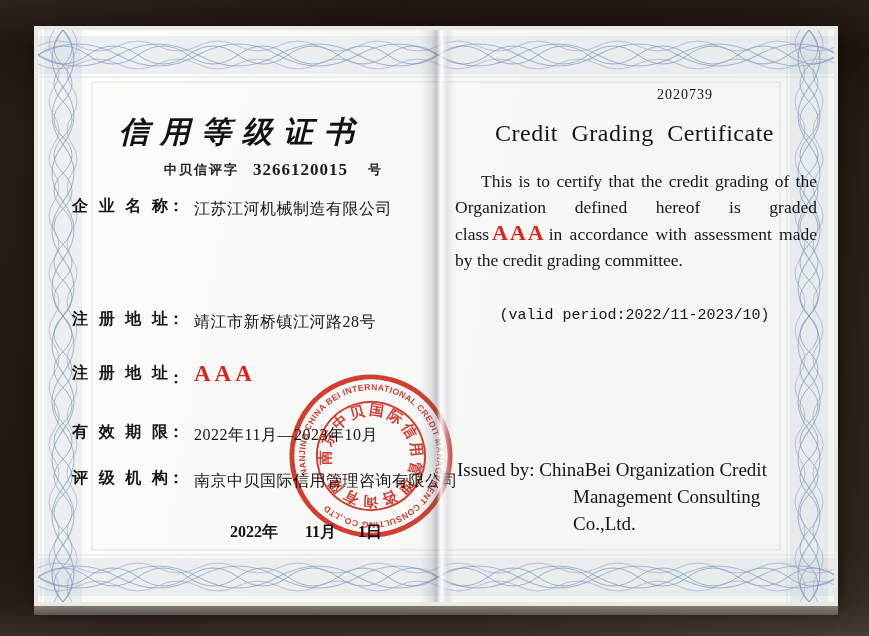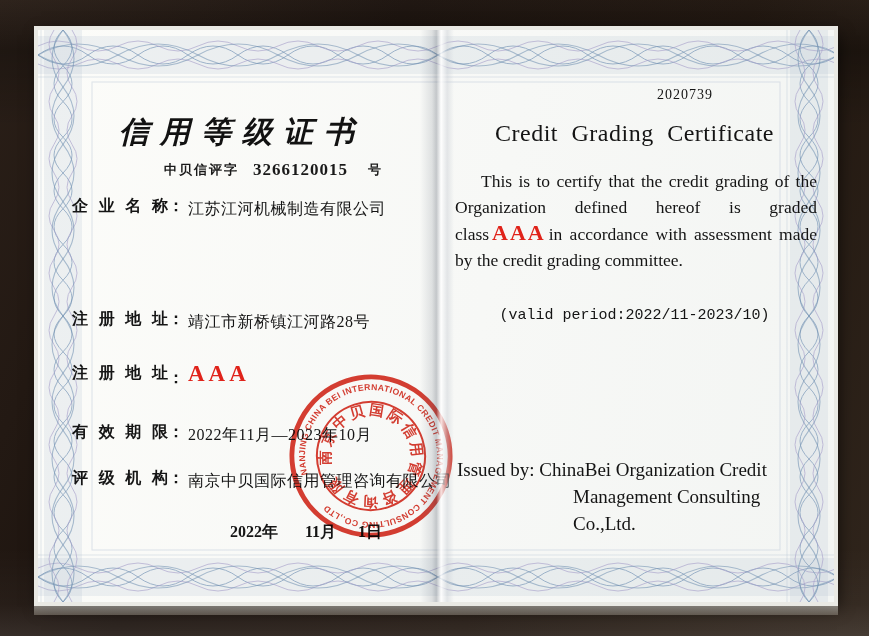--- a/index.html
+++ b/index.html
@@ -30,21 +30,21 @@
   .cn-title{position:absolute;left:0;top:82px;width:100%;text-align:center;
     font-size:30px;font-weight:bold;letter-spacing:11px;color:#121212;text-indent:11px;font-style:italic;}
   .doc-no{position:absolute;left:0;top:129px;width:100%;text-align:center;color:#1a1a1a;padding-left:36px;}
   .doc-no .prefix{font-size:13px;font-weight:bold;letter-spacing:2px;}
   .doc-no .num{font-size:17px;font-weight:bold;margin-left:10px;position:relative;top:1px;letter-spacing:1px;}
   .doc-no .suffix{font-size:13px;font-weight:bold;margin-left:16px;}
   .row{position:absolute;left:34px;white-space:nowrap;color:#151515;}
   .row .lbl{display:inline-block;width:96px;font-size:16px;font-weight:bold;
     text-align:justify;text-align-last:justify;vertical-align:top;}
   .row .colon{font-size:16px;font-weight:bold;}
-  .row .val{font-size:16px;margin-left:0;position:relative;top:3px;letter-spacing:0.5px;}
+  .row .val{font-size:16px;margin-left:6px;position:relative;top:3px;letter-spacing:0.5px;}
   .row .val.grade{font-size:23px;font-weight:bold;letter-spacing:4px;top:-2px;font-family:"Liberation Serif",serif;}
   .r0{top:166px}.r1{top:223px}.r2{top:279px}.r3{top:333px}.r4{top:392px}.r5{top:438px}
   .date-line{position:absolute;top:492px;left:0;width:100%;height:24px;color:#151515;}
   .date-line span{position:absolute;font-size:16px;font-weight:bold;}
   .d-year{left:192px}.d-month{left:267px}.d-day{left:320px}
   
   .page-right{position:absolute;left:397px;top:0;width:399px;height:488px;color:#141414;}
   .serial{position:absolute;left:222px;top:57px;font-size:14px;letter-spacing:1px;}
   .en-title{position:absolute;left:0;top:90px;width:100%;text-align:center;
     font-size:24px;word-spacing:7px;letter-spacing:0.5px;}

